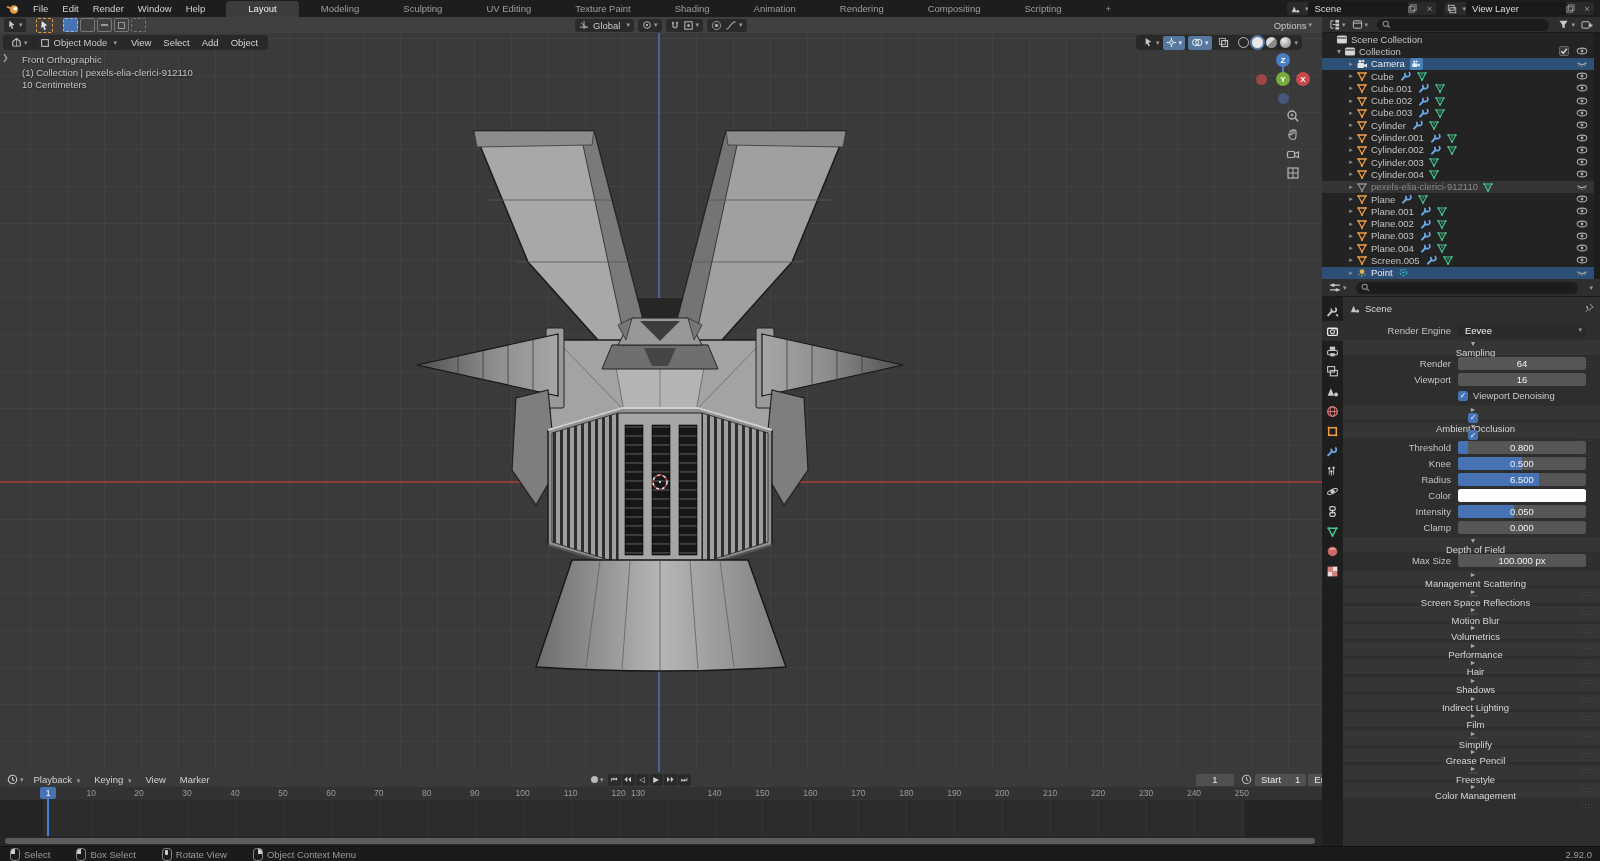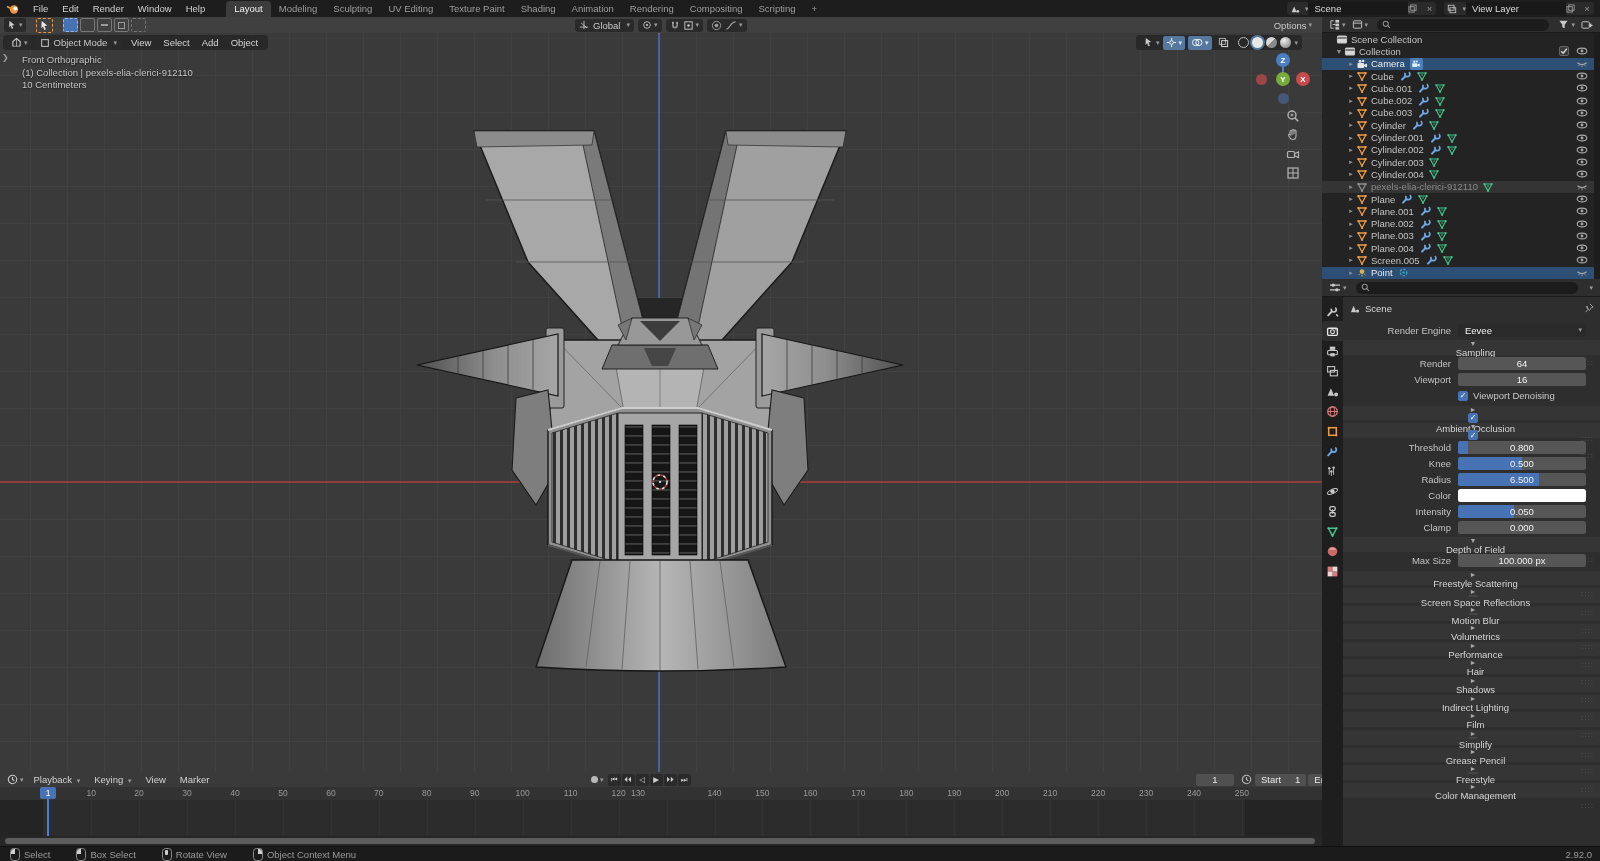--- a/index.html
+++ b/index.html
@@ -4,21 +4,21 @@
 <style>
   html,body{margin:0;padding:0;background:#111;}
   #root{position:relative;width:1600px;height:861px;background:#1d1d1d;font-family:"Liberation Sans",sans-serif;font-size:9.5px;color:#c9c9c9;overflow:hidden;-webkit-font-smoothing:antialiased;}
   .abs{position:absolute;}
   .row{display:flex;align-items:center;}
   svg{display:block;}
   
   #topbar{left:0;top:0;width:1600px;height:17px;background:#1d1d1d;display:flex;align-items:center;}
   #topbar .menu{padding:0 7px;color:#d2d2d2;cursor:default;}
   .wstabs{display:flex;align-items:flex-end;height:17px;margin-left:14px;}
-  .wstab{padding:2px 8px 3px;color:#9e9e9e;border-radius:4px 4px 0 0;white-space:nowrap;}
+  .wstab{padding:2px 22px 3px;color:#9e9e9e;border-radius:4px 4px 0 0;white-space:nowrap;}
   .wstab.active{background:#3c3c3c;color:#f0f0f0;}
   .idfield{display:flex;align-items:center;background:#2a2a2a;border-radius:3px;height:13px;margin-left:8px;}
   .idfield .ic{width:16px;display:flex;justify-content:center;}
   .idfield .val{background:#191919;height:13px;line-height:13px;padding:0 6px;min-width:88px;color:#dcdcdc;}
   .idfield .btn{width:14px;text-align:center;color:#9a9a9a;}
   
   #toolrow{left:0;top:17px;width:1322px;height:16px;background:#404040;border-bottom:1px solid #2f2f2f;display:flex;align-items:center;}
   .tbtn{height:14px;display:flex;align-items:center;padding:0 3px;border-radius:2px;}
   .tbtn.dark{background:#2a2a2a;}
   .activeTool{border:1px dashed #e8983f;border-radius:2px;padding:0 2px;height:13px;display:flex;align-items:center;}
@@ -1233,21 +1233,21 @@
           <span class="grip">::::</span>
         </div>
         <div class="prow">
           <span class="plabel">Max Size</span>
           <span class="pvalue">
             <span class="txt">100.000 px</span>
           </span>
         </div>
         <div class="sect">
           <span class="arr">►</span>
-          <span>Freestyle Scattering</span>
+          <span>Management Scattering</span>
           <span class="grip">::::</span>
         </div>
         <div class="sect">
           <span class="arr">►</span>
           <span class="chk"></span>
           <span>Screen Space Reflections</span>
           <span class="grip">::::</span>
         </div>
         <div class="sect">
           <span class="arr">►</span>

